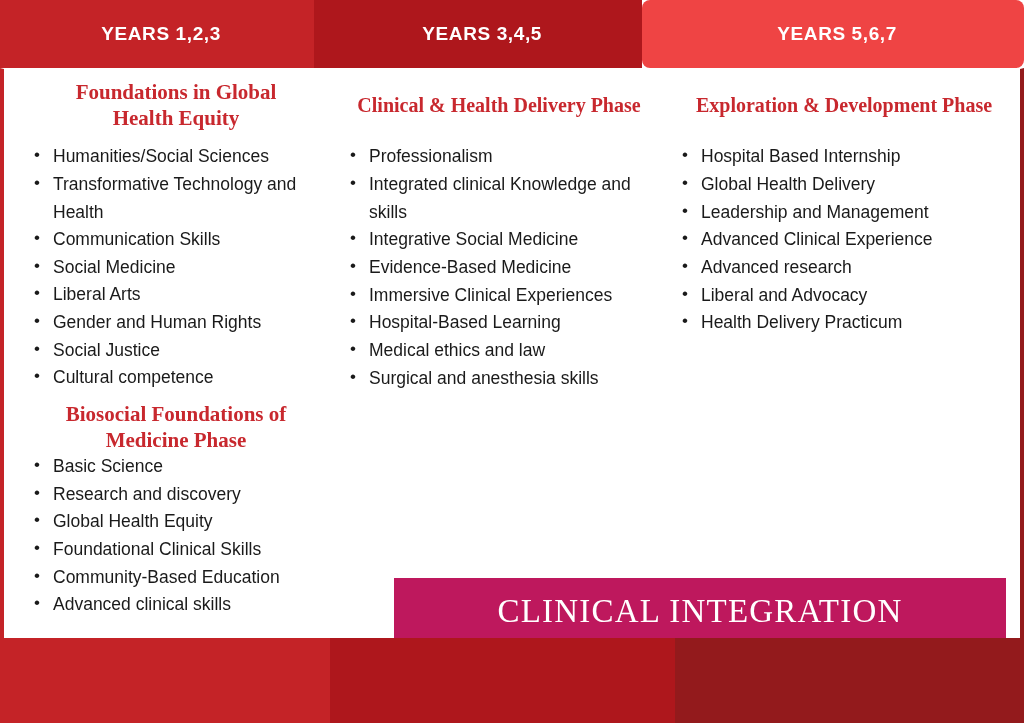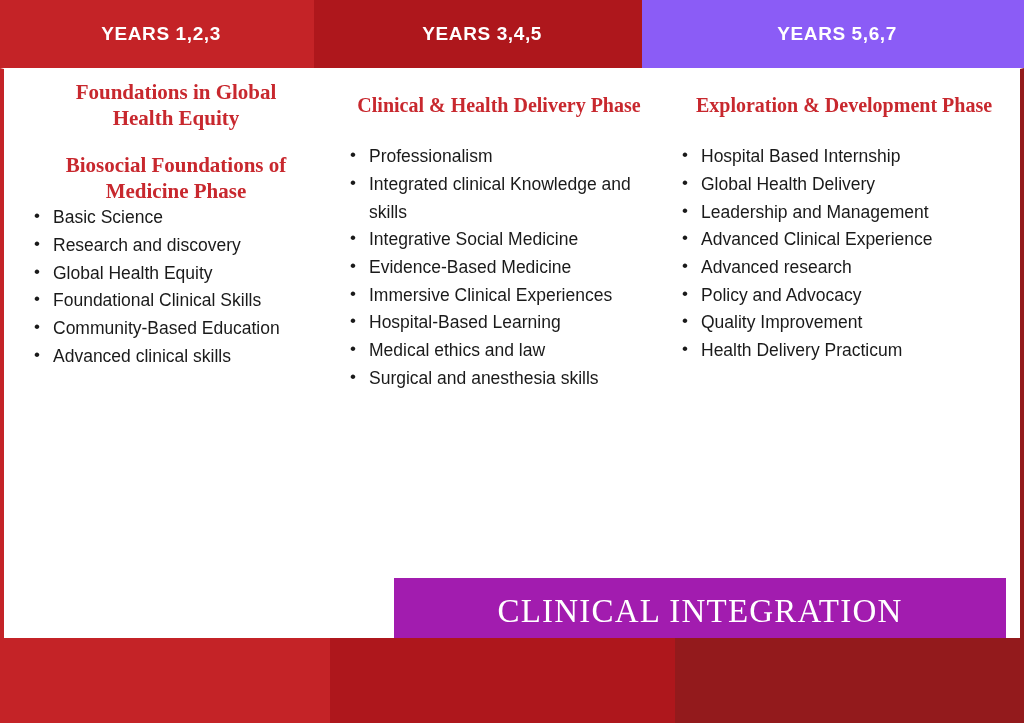--- a/index.html
+++ b/index.html
@@ -36,21 +36,21 @@
     justify-content: center;
     color: #ffffff;
     font-family: "Liberation Sans", sans-serif;
     font-weight: bold;
     font-size: 19px;
     letter-spacing: 0.6px;
     padding-left: 8px;
   }
   .hc-1 { width: 330px; background: #C42327; }
   .hc-2 { width: 345px; background: #AE171C; }
-  .hc-3 { width: 403px; background: #8b5cf6; }
+  .hc-3 { width: 403px; background: #ef4444; border-radius: 8px; }
 
   
   .footer-row {
     position: absolute;
     top: 638px;
     left: 0;
     width: 1024px;
     height: 85px;
     display: flex;
   }
@@ -132,21 +132,21 @@
   .gap-2 { height: 26px; }
   .gap-3 { height: 26px; }
 
   
   .gold-banner {
     position: absolute;
     left: 390px;
     top: 509px;
     width: 612px;
     height: 67px;
-    background: #a21caf;
+    background: #be185d;
     display: flex;
     align-items: center;
     justify-content: center;
   }
   .gold-banner .label {
     font-family: "Liberation Serif", serif;
     color: #ffffff;
     font-size: 33px;
     letter-spacing: 1.2px;
     font-weight: normal;
@@ -168,20 +168,30 @@
       <span>YEARS 5,6,7</span>
     </div>
   </div>
 
   <div class="panel">
     <div class="columns">
 
       <div class="col col-1">
         <div class="phase-title pt-1">Foundations in Global Health Equity</div>
         <div class="gap-1"></div>
+        <ul class="bullets">
+          <li>Humanities/Social Sciences</li>
+          <li>Transformative Technology and Health</li>
+          <li>Communication Skills</li>
+          <li>Social Medicine</li>
+          <li>Liberal Arts</li>
+          <li>Gender and Human Rights</li>
+          <li>Social Justice</li>
+          <li>Cultural competence</li>
+        </ul>
         <div class="phase-title pt-1 second">Biosocial Foundations of Medicine Phase</div>
         <ul class="bullets">
           <li>Basic Science</li>
           <li>Research and discovery</li>
           <li>Global Health Equity</li>
           <li>Foundational Clinical Skills</li>
           <li>Community-Based Education</li>
           <li>Advanced clinical skills</li>
         </ul>
       </div>
@@ -203,22 +213,21 @@
 
       <div class="col col-3">
         <div class="phase-title pt-3">Exploration &amp; Development Phase</div>
         <div class="gap-3"></div>
         <ul class="bullets">
           <li>Hospital Based Internship</li>
           <li>Global Health Delivery</li>
           <li>Leadership and Management</li>
           <li>Advanced Clinical Experience</li>
           <li>Advanced research</li>
-          <li>Policy and Advocacy</li>
-          <li>Quality Improvement</li>
+          <li>Liberal and Advocacy</li>
           <li>Health Delivery Practicum</li>
         </ul>
       </div>
 
     </div>
 
     <div class="gold-banner">
       <span class="label">CLINICAL INTEGRATION</span>
     </div>
   </div>

